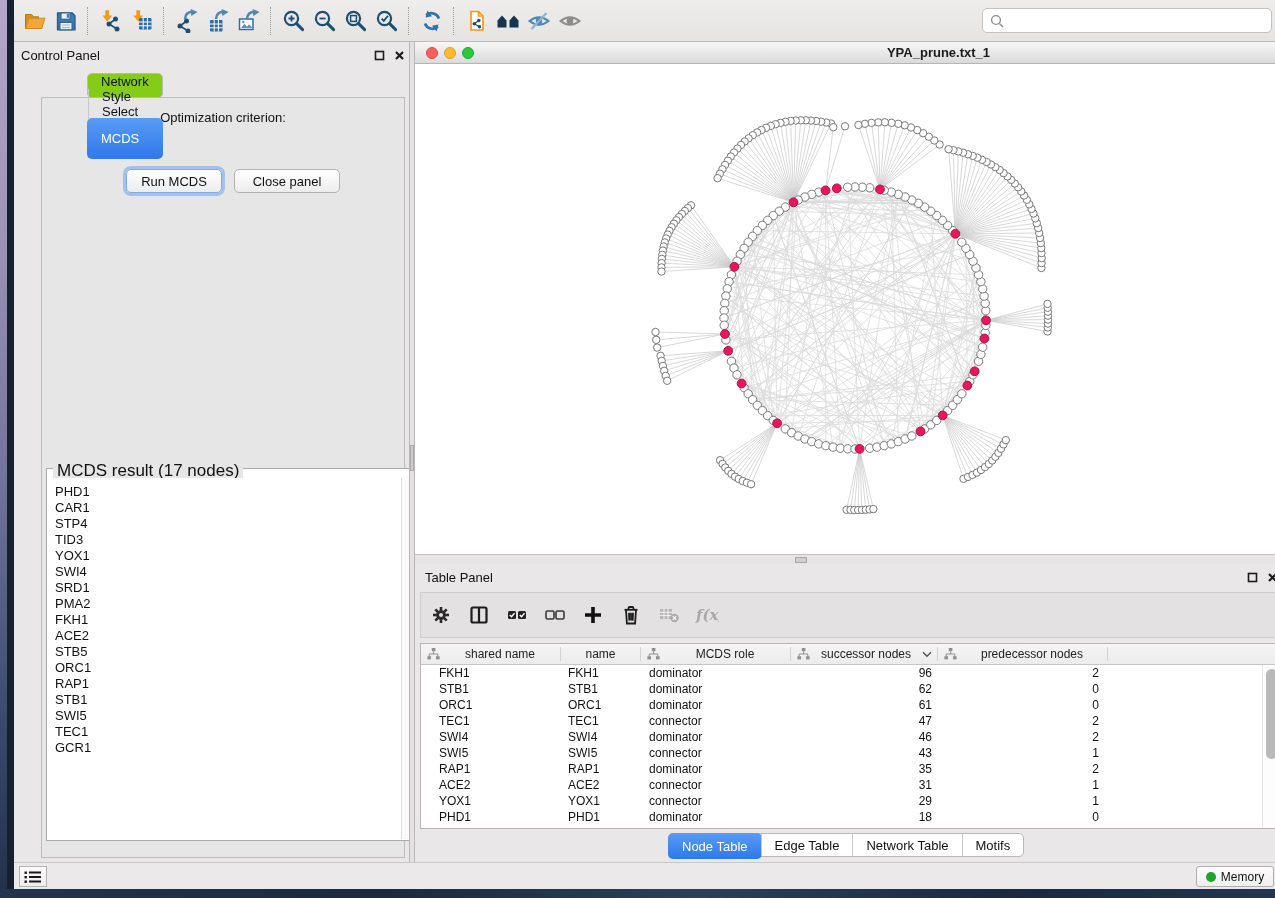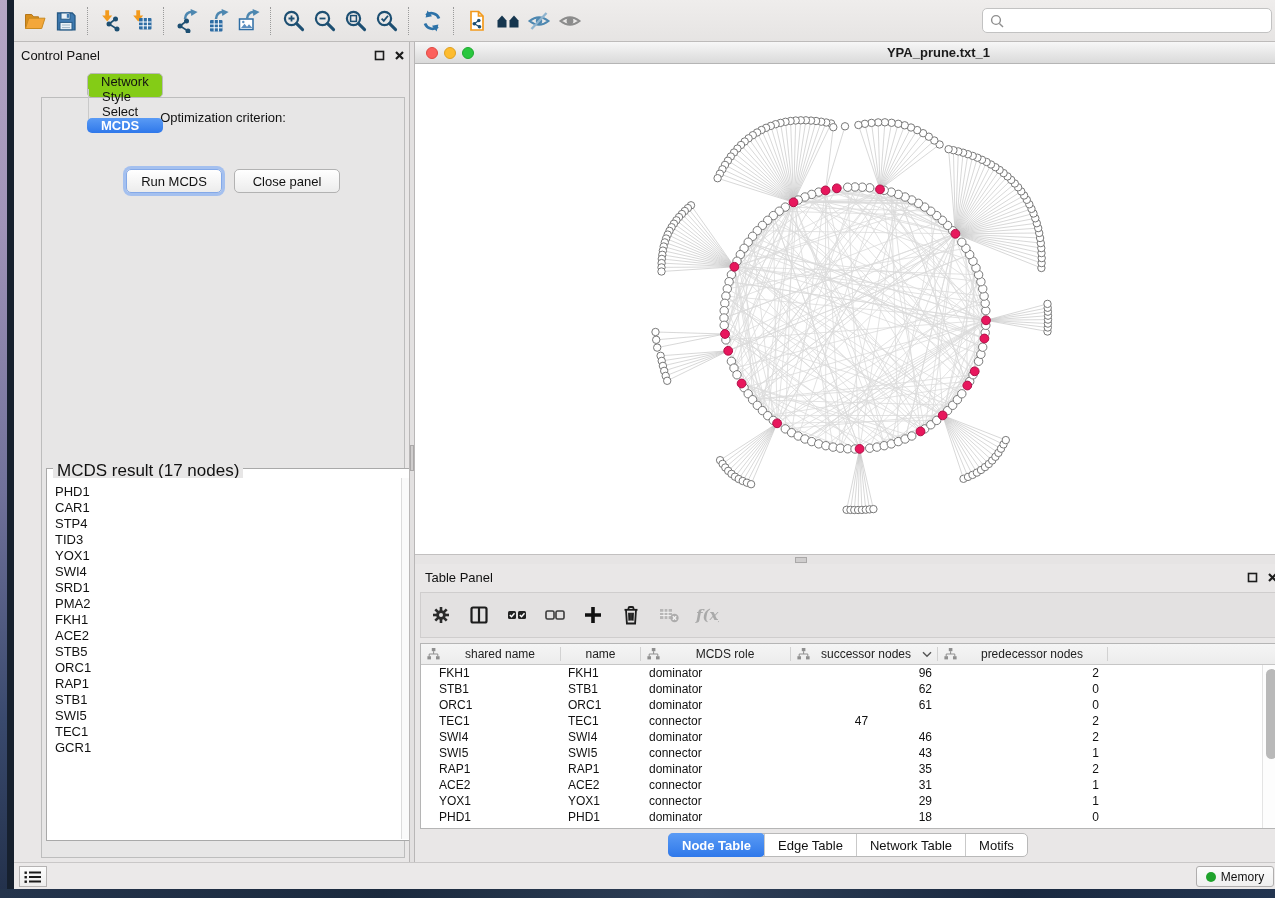--- a/index.html
+++ b/index.html
@@ -29,21 +29,21 @@
   .panel-titlebar{position:absolute;left:0;top:0;right:0;height:26px;font-size:13px;color:#111;
     display:flex;align-items:center;}
   .panel-title{margin-left:7px;}
   .pt-icons{position:absolute;right:0;top:0;height:26px;display:flex;align-items:center;}
   .pt-icons span{width:20px;height:16px;display:flex;align-items:center;justify-content:center;cursor:default;}
   .cp-tabs{position:absolute;left:73px;top:31px;display:flex;background:#84cc16;border:1px solid #b9b9b9;
     border-radius:5px;height:23px;align-items:stretch;z-index:3;flex-direction:column;}
   .tabseg{font-size:13px;color:#111;padding:0 13px;display:flex;align-items:center;border-left:1px solid #c9c9c9;}
   .tabseg:first-child{border-left:none;}
   .tabseg.sel{background:linear-gradient(#5a9bf5,#2f78ea);color:#fff;border-radius:5px;margin:-1px;
-    border-left:none;padding:0 14px;font-weight:bold;}
+    border-left:none;padding:13px 14px;}
   .cp-content{position:absolute;left:3px;right:4px;top:55px;bottom:4px;border:1px solid #bdbdbd;background:#e7e6e6;margin-left:24px;}
   .opt-label{position:absolute;left:0;right:0;top:12px;text-align:center;font-size:13px;color:#111;}
   .dropdown{position:absolute;left:34px;top:38px;width:312px;height:24px;background:#fff;border:1px solid #b6b6b6;
     border-radius:5px;box-sizing:border-box;display:flex;align-items:center;font-size:13px;color:#111;}
   .dd-text{flex:1;padding-left:9px;white-space:nowrap;overflow:hidden;}
   .dd-stepper{width:19px;height:20px;margin-right:1px;border-radius:4px;
     background:linear-gradient(#6aa9f7,#2f78ee);display:flex;align-items:center;justify-content:center;}
   .cbtn{position:absolute;height:24px;border:1px solid #b2b2b2;border-radius:5px;font:13px "Liberation Sans",sans-serif;
     background:linear-gradient(#ffffff,#ececec);color:#111;display:flex;align-items:center;justify-content:center;box-sizing:border-box;}
   .cbtn.focusring{border-color:#84a9e8;box-shadow:0 0 0 3px rgba(110,160,245,.55);}
@@ -1192,21 +1192,21 @@
                 <div class="td l" style="width:140px;padding-left:18px;">ORC1</div>
                 <div class="td l" style="width:80px;padding-left:7px;">ORC1</div>
                 <div class="td l" style="width:150px;padding-left:8px;">dominator</div>
                 <div class="td r" style="width:147px;padding-right:6px;">61</div>
                 <div class="td r" style="width:170px;padding-right:9px;">0</div>
               </div>
               <div class="trow">
                 <div class="td l" style="width:140px;padding-left:18px;">TEC1</div>
                 <div class="td l" style="width:80px;padding-left:7px;">TEC1</div>
                 <div class="td l" style="width:150px;padding-left:8px;">connector</div>
-                <div class="td r" style="width:147px;padding-right:6px;text-align:center;">47</div>
+                <div class="td r" style="width:147px;padding-right:6px;">47</div>
                 <div class="td r" style="width:170px;padding-right:9px;">2</div>
               </div>
               <div class="trow">
                 <div class="td l" style="width:140px;padding-left:18px;">SWI4</div>
                 <div class="td l" style="width:80px;padding-left:7px;">SWI4</div>
                 <div class="td l" style="width:150px;padding-left:8px;">dominator</div>
                 <div class="td r" style="width:147px;padding-right:6px;">46</div>
                 <div class="td r" style="width:170px;padding-right:9px;">2</div>
               </div>
               <div class="trow">

